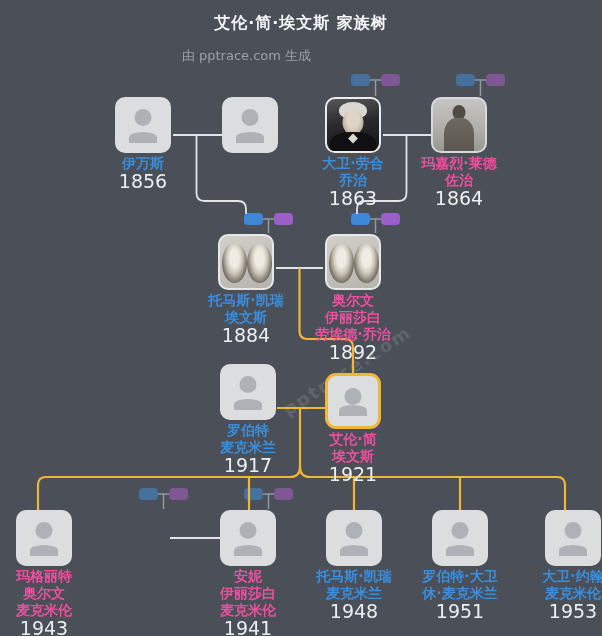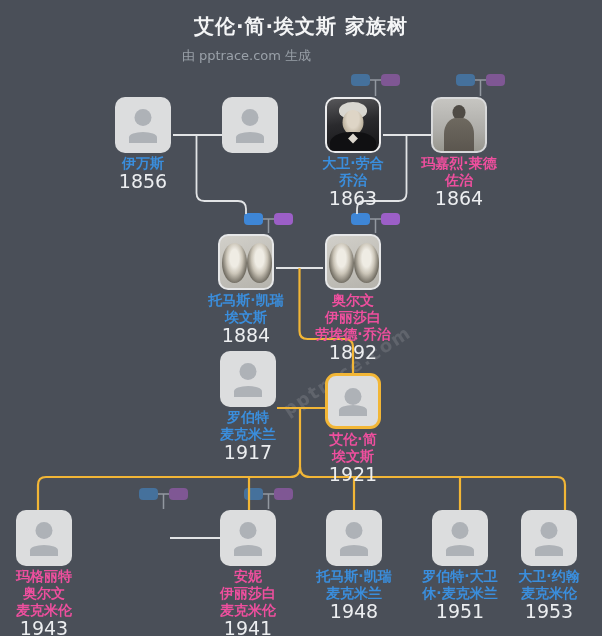--- a/index.html
+++ b/index.html
@@ -1,21 +1,21 @@
 <!DOCTYPE html>
 <html style="--background: #4a4f58; --title-text: #f4f5f6; --subtitle-text: #9aa1a9; --male-name: #3a8edd; --female-name: #ee4f9e; --year-text: #eceef0; --line: #e2e4e6; --badge-stub: #9298a0; --gold: #f2b636; --badge-blue-bright: #3e86d6; --badge-purple-bright: #9c5fc7; --badge-blue-muted: #45719c; --badge-purple-muted: #7f5794; --box-fill: #dcddde; --avatar: #aeb2b7;"><head>
 <meta charset="utf-8">
 <style>
   html,body{margin:0;padding:0;}
   body{font-family:"DejaVu Sans","Liberation Sans",sans-serif;}
   #stage{position:relative;width:602px;height:636px;background:var(--background,#4a4f58);overflow:hidden;}
 
   
   .title{position:absolute;top:13px;left:0;width:602px;text-align:center;
-         font-size:20px;font-weight:bold;color:var(--title-text,#f4f5f6);letter-spacing:1px;}
+         font-size:16px;font-weight:bold;color:var(--title-text,#f4f5f6);letter-spacing:1px;}
   .subtitle{position:absolute;top:47px;left:0;width:493px;text-align:center;
          font-size:13px;color:var(--subtitle-text,#9aa1a9);}
 
   
   .watermark{position:absolute;left:262px;top:360px;width:170px;text-align:center;
          transform:rotate(-33deg);font-size:18px;font-weight:bold;letter-spacing:2px;
          color:rgba(255,255,255,0.12);z-index:1;pointer-events:none;}
 
   
   svg.wires{position:absolute;left:0;top:0;z-index:3;pointer-events:none;}
@@ -199,21 +199,21 @@
       <div class="pc-oval r"></div>
     </div>
     <div class="plabel">
       <div class="pname female">奥尔文</div>
       <div class="pname female">伊丽莎白</div>
       <div class="pname female">劳埃德·乔治</div>
       <div class="pyear">1892</div>
     </div>
   </div>
 
-  <div class="person" style="left:220px;top:351px">
+  <div class="person" style="left:220px;top:364px">
     <div class="pbox">
       <div class="av-head"></div>
       <div class="av-body"></div>
     </div>
     <div class="plabel">
       <div class="pname male">罗伯特</div>
       <div class="pname male">麦克米兰</div>
       <div class="pyear">1917</div>
     </div>
   </div>
@@ -274,21 +274,21 @@
       <div class="av-head"></div>
       <div class="av-body"></div>
     </div>
     <div class="plabel">
       <div class="pname male">罗伯特·大卫</div>
       <div class="pname male">休·麦克米兰</div>
       <div class="pyear">1951</div>
     </div>
   </div>
 
-  <div class="person" style="left:521px;top:510px">
+  <div class="person" style="left:545px;top:510px">
     <div class="pbox">
       <div class="av-head"></div>
       <div class="av-body"></div>
     </div>
     <div class="plabel">
       <div class="pname male">大卫·约翰</div>
       <div class="pname male">麦克米伦</div>
       <div class="pyear">1953</div>
     </div>
   </div>

